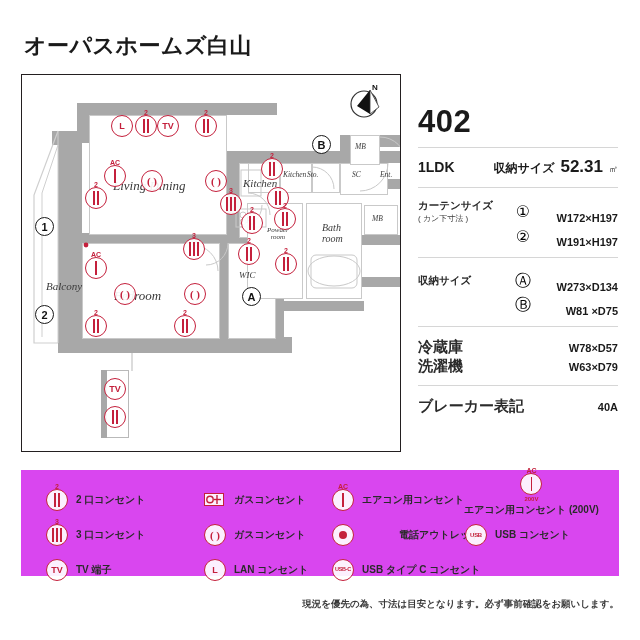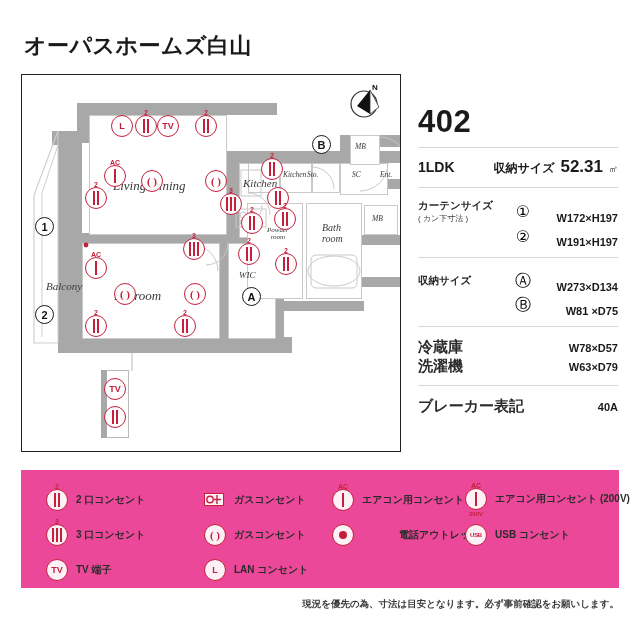--- a/index.html
+++ b/index.html
@@ -121,22 +121,22 @@
   .spec-val { flex: 1; text-align: right; font-size: 11px; font-weight: bold; color: #1a1a1a; margin-top: 12px; }
 
   .spec-line2 { display: flex; justify-content: space-between; align-items: center; min-height: 17px; }
   .spec-line2 .n { font-size: 15px; font-weight: bold; color: #2b2b2b; text-align: center; }
   .spec-line2 .v { font-size: 11px; font-weight: bold; color: #1a1a1a; }
 
   
   #legend {
     position: absolute;
     left: 21px; top: 470px;
-    width: 598px; height: 118px;
-    background: #ec4899;
+    width: 598px; height: 106px;
+    background: #d946ef;
     padding-left: 32px;
   }
   .lg-item {
     position: absolute;
     display: flex; align-items: center; gap: 7px;
   }
   .lg-icon { position: relative; width: 24px; height: 24px; flex: none; }
   .lg-icon .mk { position: absolute; left: 1px; top: 1px; }
   .lg-label { font-size: 10px; font-weight: bold; color: #2b2b2b; white-space: nowrap; }
 
@@ -510,22 +510,28 @@
       <span class="lg-label">エアコン用コンセント</span>
     </div>
 
     <div class="lg-item" style="left:310px;top:53px;gap:44px;">
       <span class="lg-icon">
         <span class="mk dot"></span>
       </span>
       <span class="lg-label">電話アウトレット</span>
     </div>
 
-
-    <div class="lg-item" style="left:443px;top:17px;">
+    <div class="lg-item" style="left:310px;top:88px;">
+      <span class="lg-icon">
+        <span class="mk usbc">USB-C</span>
+      </span>
+      <span class="lg-label">USB タイプ C コンセント</span>
+    </div>
+
+    <div class="lg-item" style="left:443px;top:2px;flex-direction:column;">
       <span class="lg-icon">
         <span class="mk">
             <span class="sup">AC</span>
             <span class="bars">
               <i></i>
             </span>
             <span class="sub">200V</span>
           </span>
       </span>
       <span class="lg-label">エアコン用コンセント (200V)</span>

